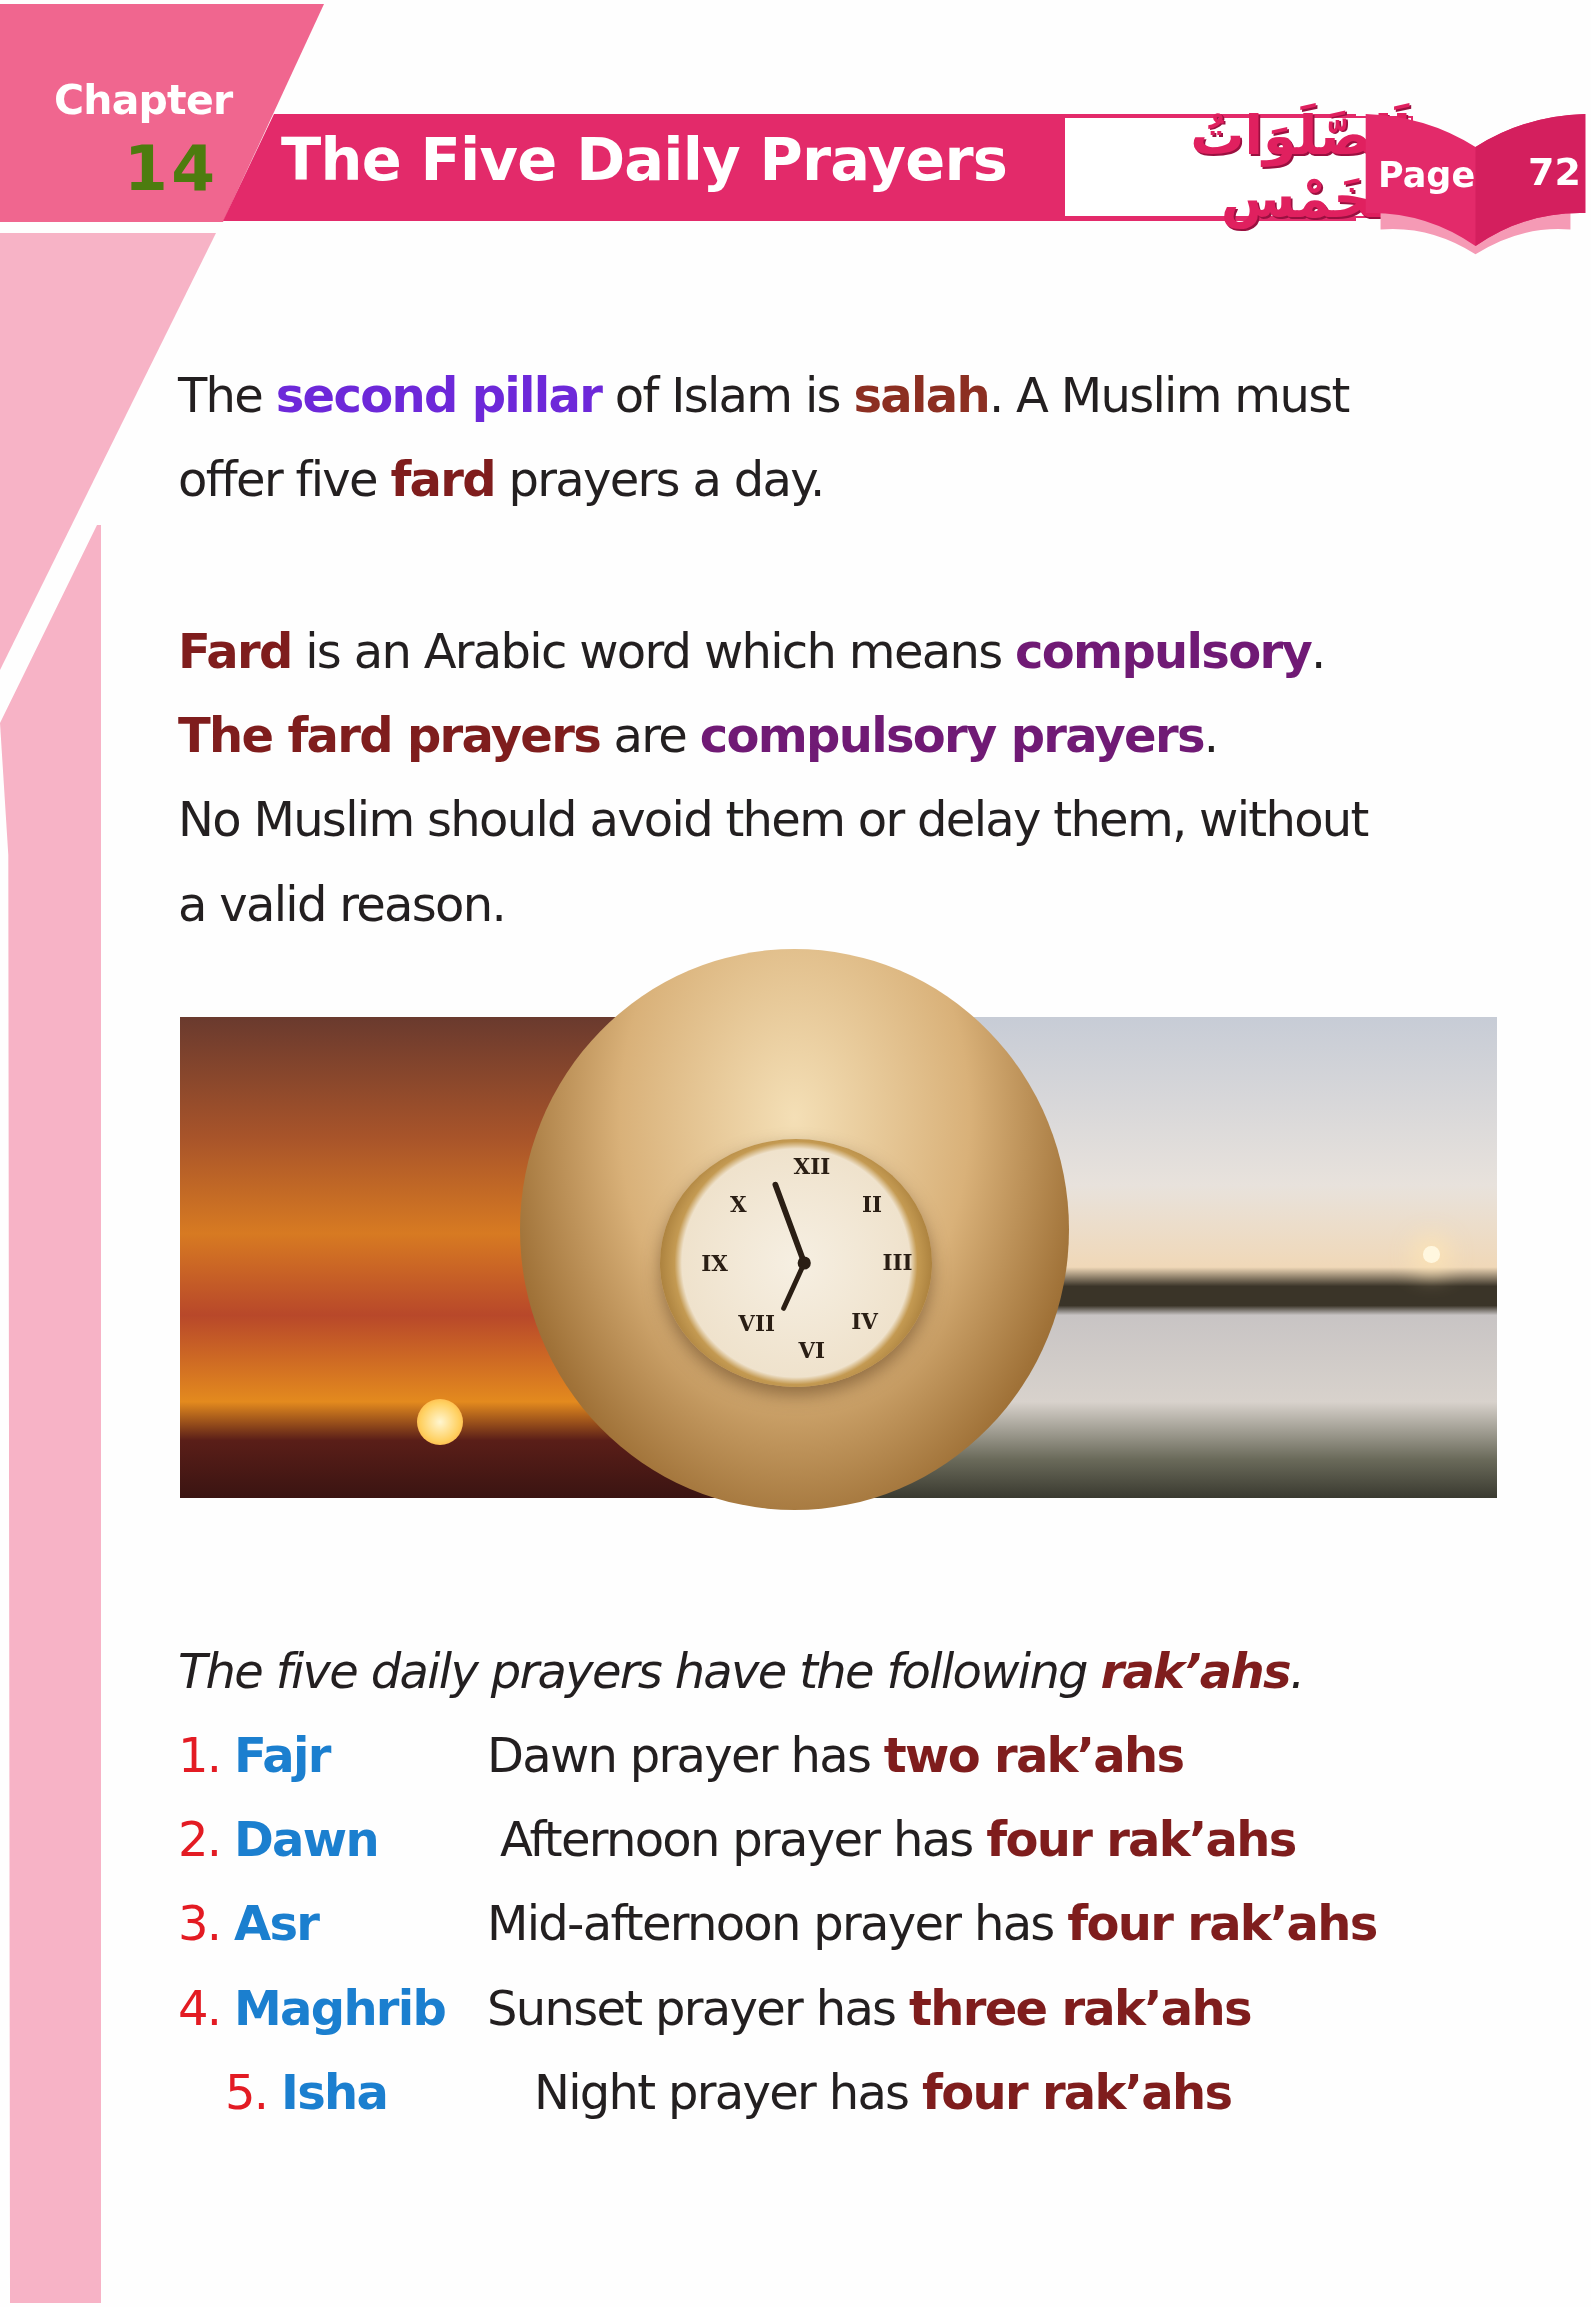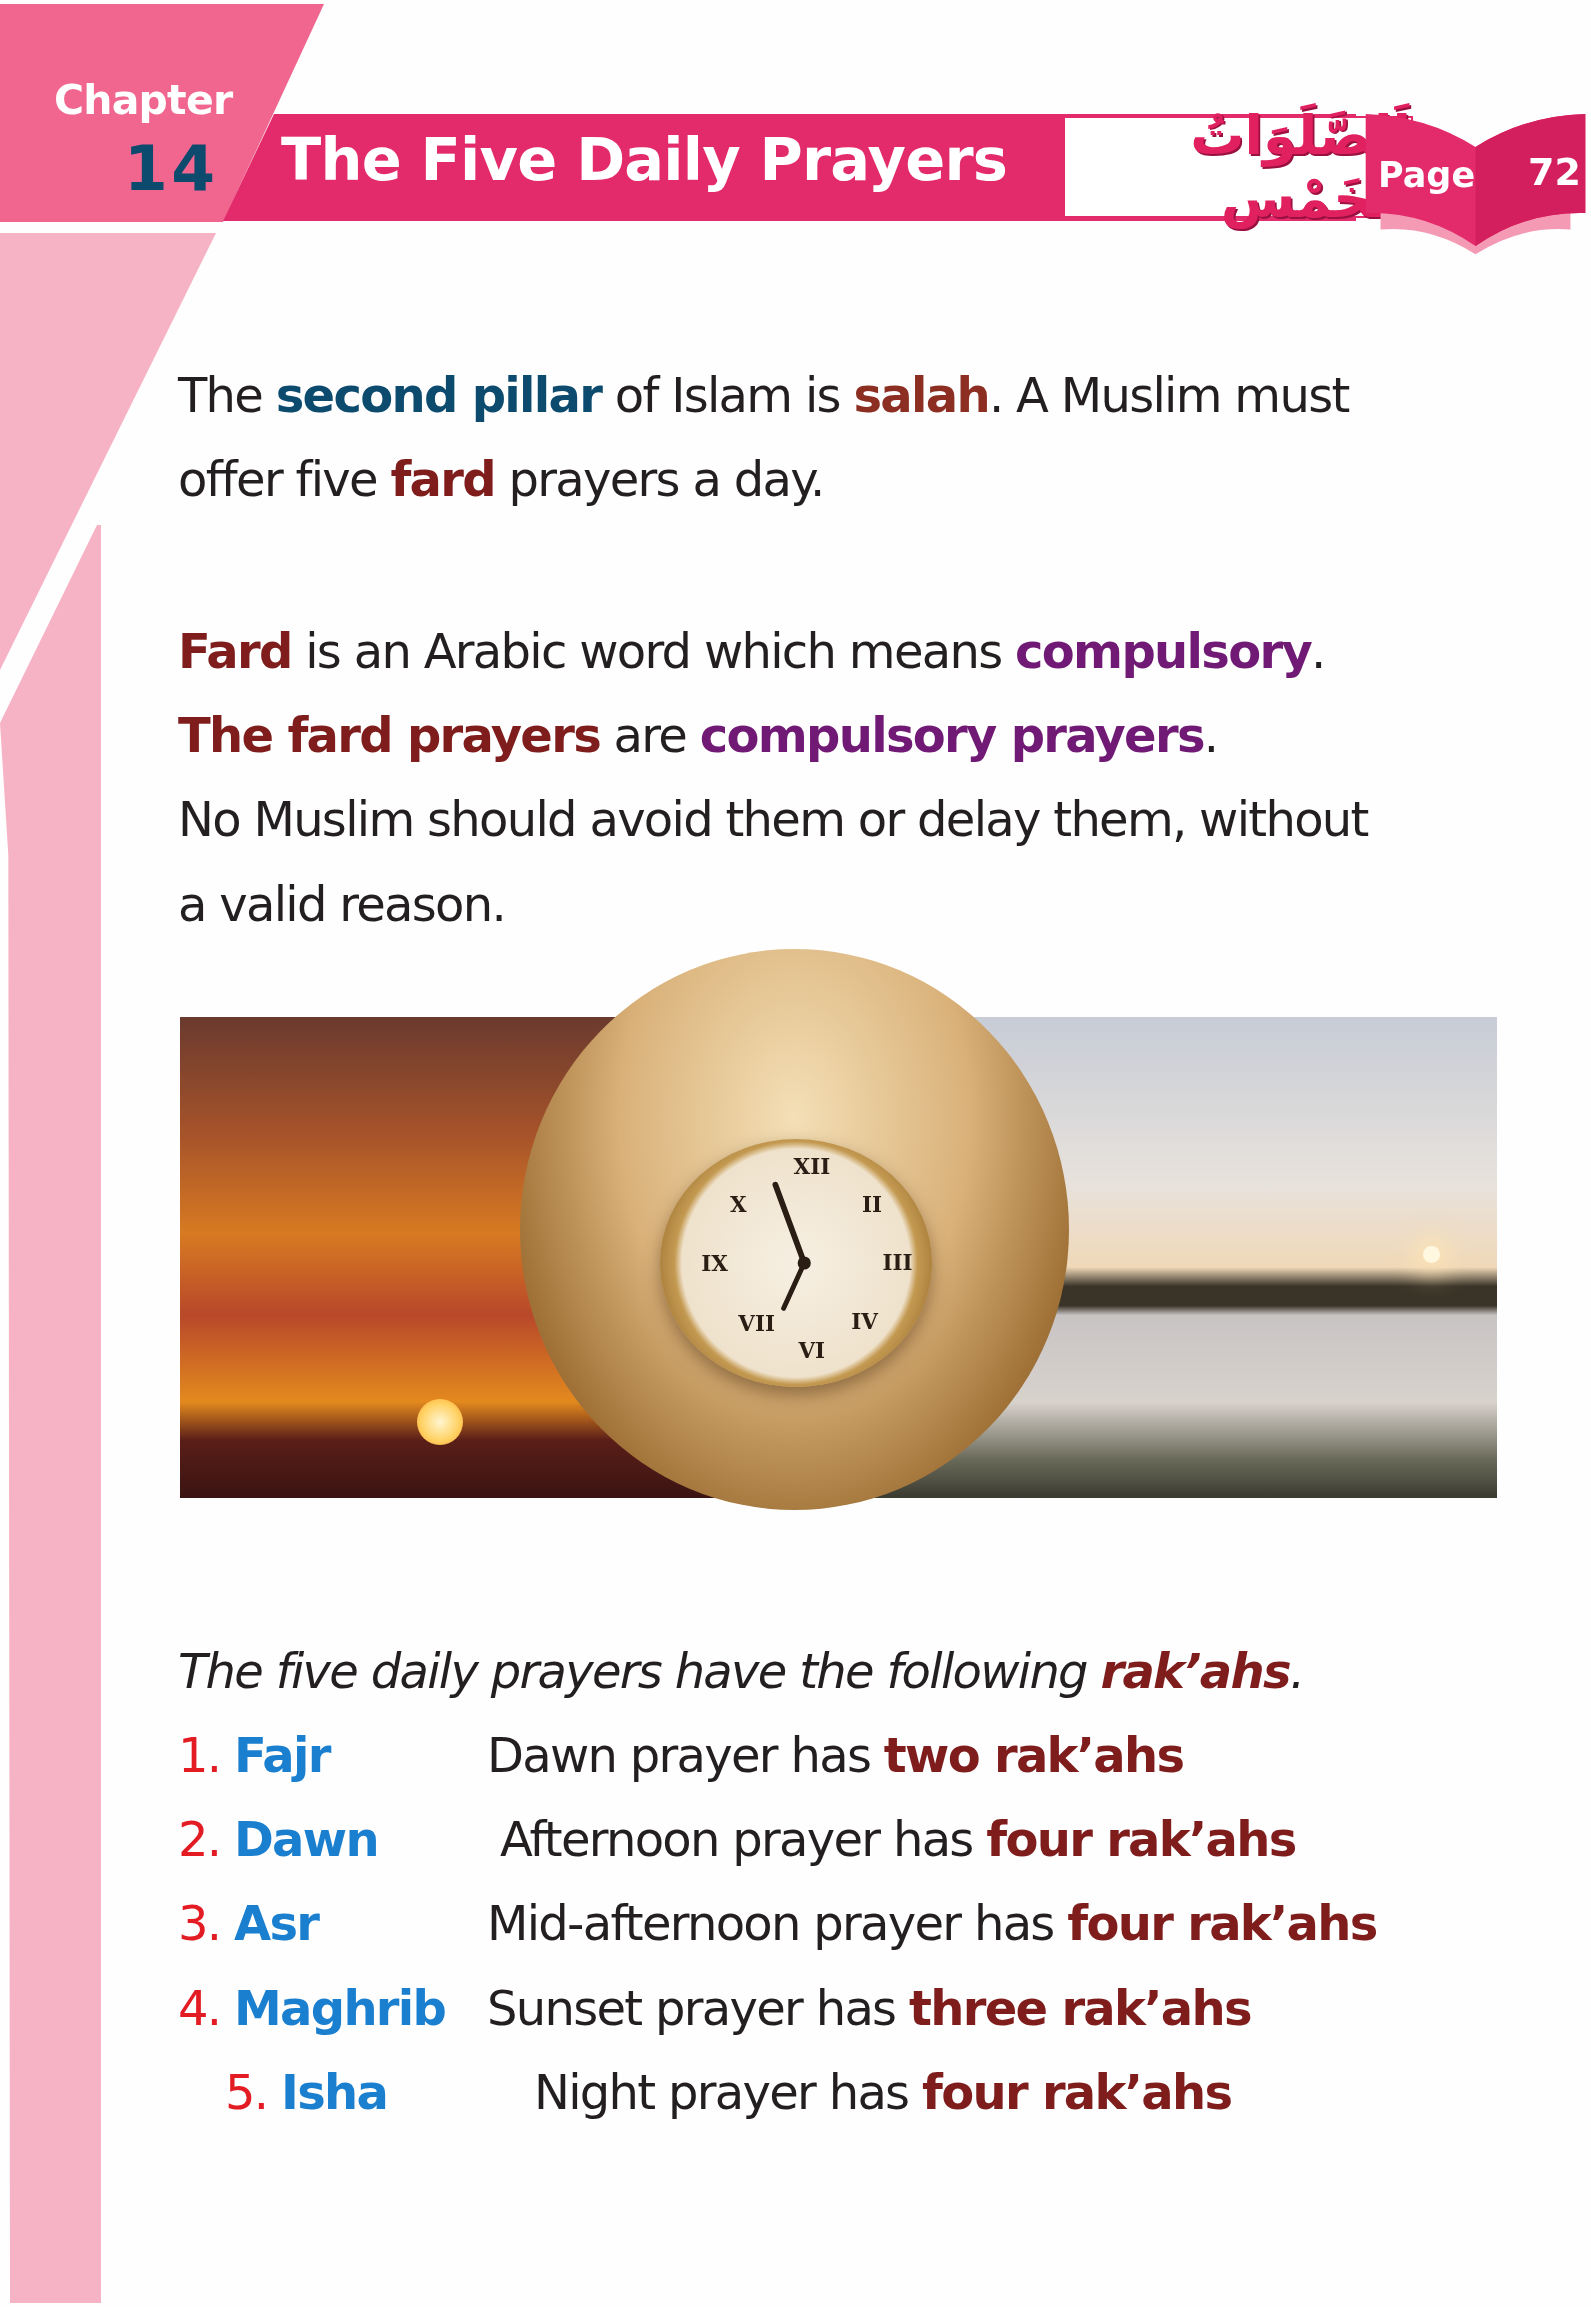--- a/index.html
+++ b/index.html
@@ -24,21 +24,21 @@
     left: 0; top: 525px; width: 102px; height: 1782px;
     background: #f7b3c6;
     clip-path: polygon(97px 0, 101px 0, 101px 1778px, 10px 1778px, 8.3px 330px, 0 198px);
   }
   #chapter-label {
     left: 25px; top: 76px; font-family: "DejaVu Sans", sans-serif; font-weight: bold;
     color: #ffffff; font-size: 41px; letter-spacing: -0.8px; margin-left: 29px;
   }
   #chapter-number {
     left: 124px; top: 132px; font-family: "DejaVu Sans", sans-serif; font-weight: bold;
-    color: #0c4a6e; font-size: 63px; letter-spacing: 3.3px;
+    color: #4d7c0f; font-size: 63px; letter-spacing: 3.3px;
   }
   #title-bar {
     left: 223px; top: 114px; width: 1133px; height: 107px;
     background: #e32a6a;
     clip-path: polygon(51px 0, 1133px 0, 1133px 107px, 0 107px);
   }
   #title-text {
     left: 281px; top: 125px; color: #ffffff; font-weight: bold; font-size: 59px;
     letter-spacing: -0.8px; white-space: nowrap;
   }
@@ -58,21 +58,21 @@
   }
   #page-number {
     left: 1528px; top: 150px; color: #fff; font-weight: bold; font-size: 38px;
   }
   
   .line {
     position: absolute; left: 178px; white-space: nowrap;
     font-family: "DejaVu Sans", sans-serif; font-size: 48px; color: #231f20;
     letter-spacing: -1.7px; line-height: 1;
   }
-  .purple { color: #0c4a6e; }
+  .purple { color: #6d28d9; }
   .brown { color: #8c2f22; }
   .green { color: #7f1d1d; }
   .teal { color: #701a75; }
   .red { color: #e31b23; }
   .blue { color: #1b7fcf; }
   .b { font-weight: bold; }
   #sunset-panel {
     left: 180px; top: 1017px; width: 660px; height: 481px;
     background: linear-gradient(180deg, #6a3a2e 0%, #a8542a 25%, #d77a22 45%, #b8482a 62%, #e38a1e 80%, #5a1e18 88%, #3a1412 100%);
   }

